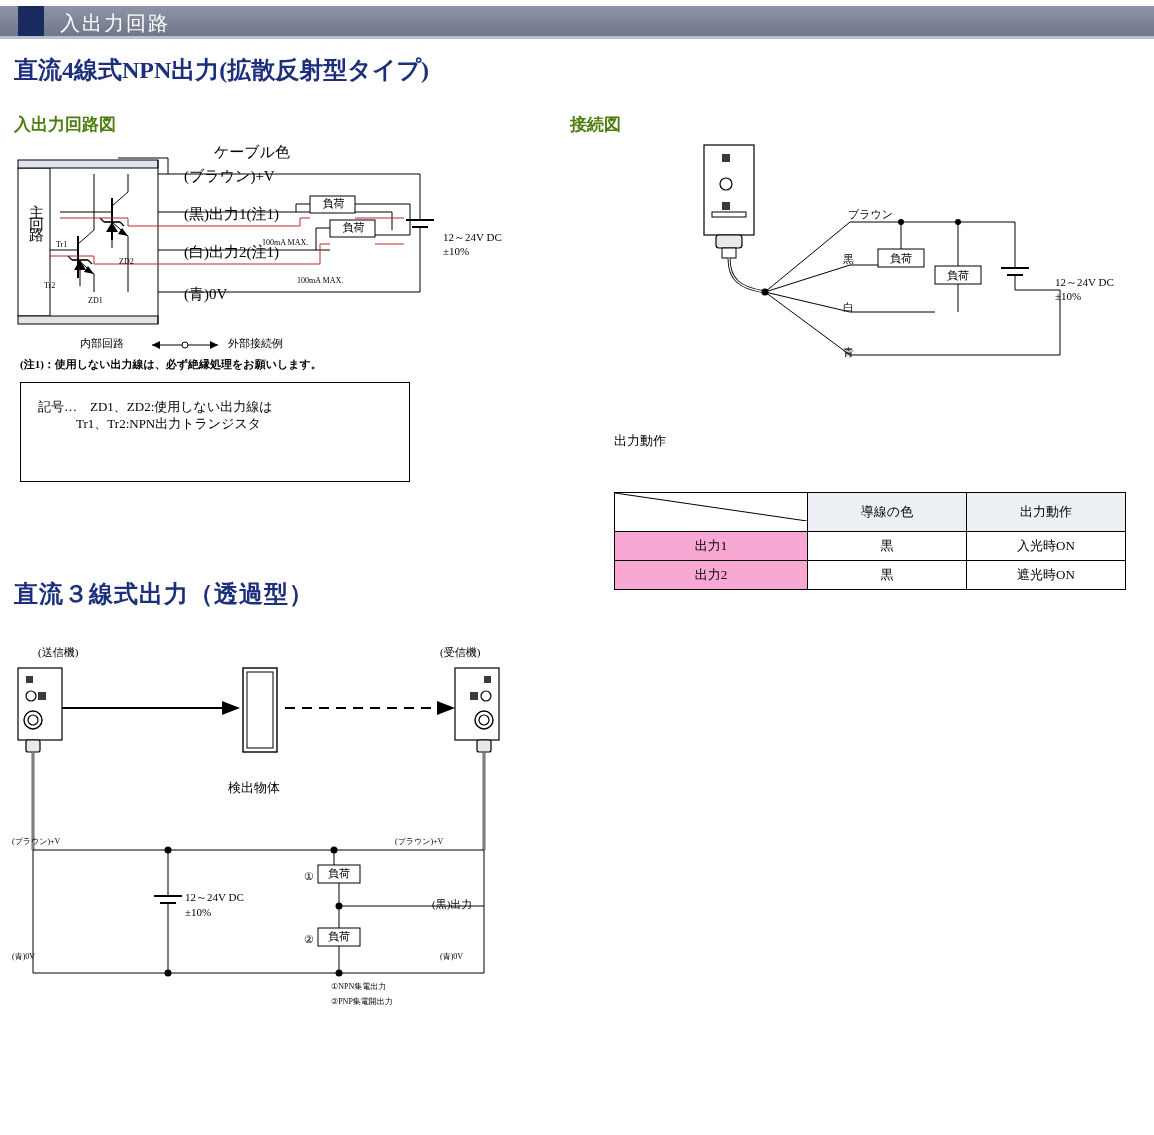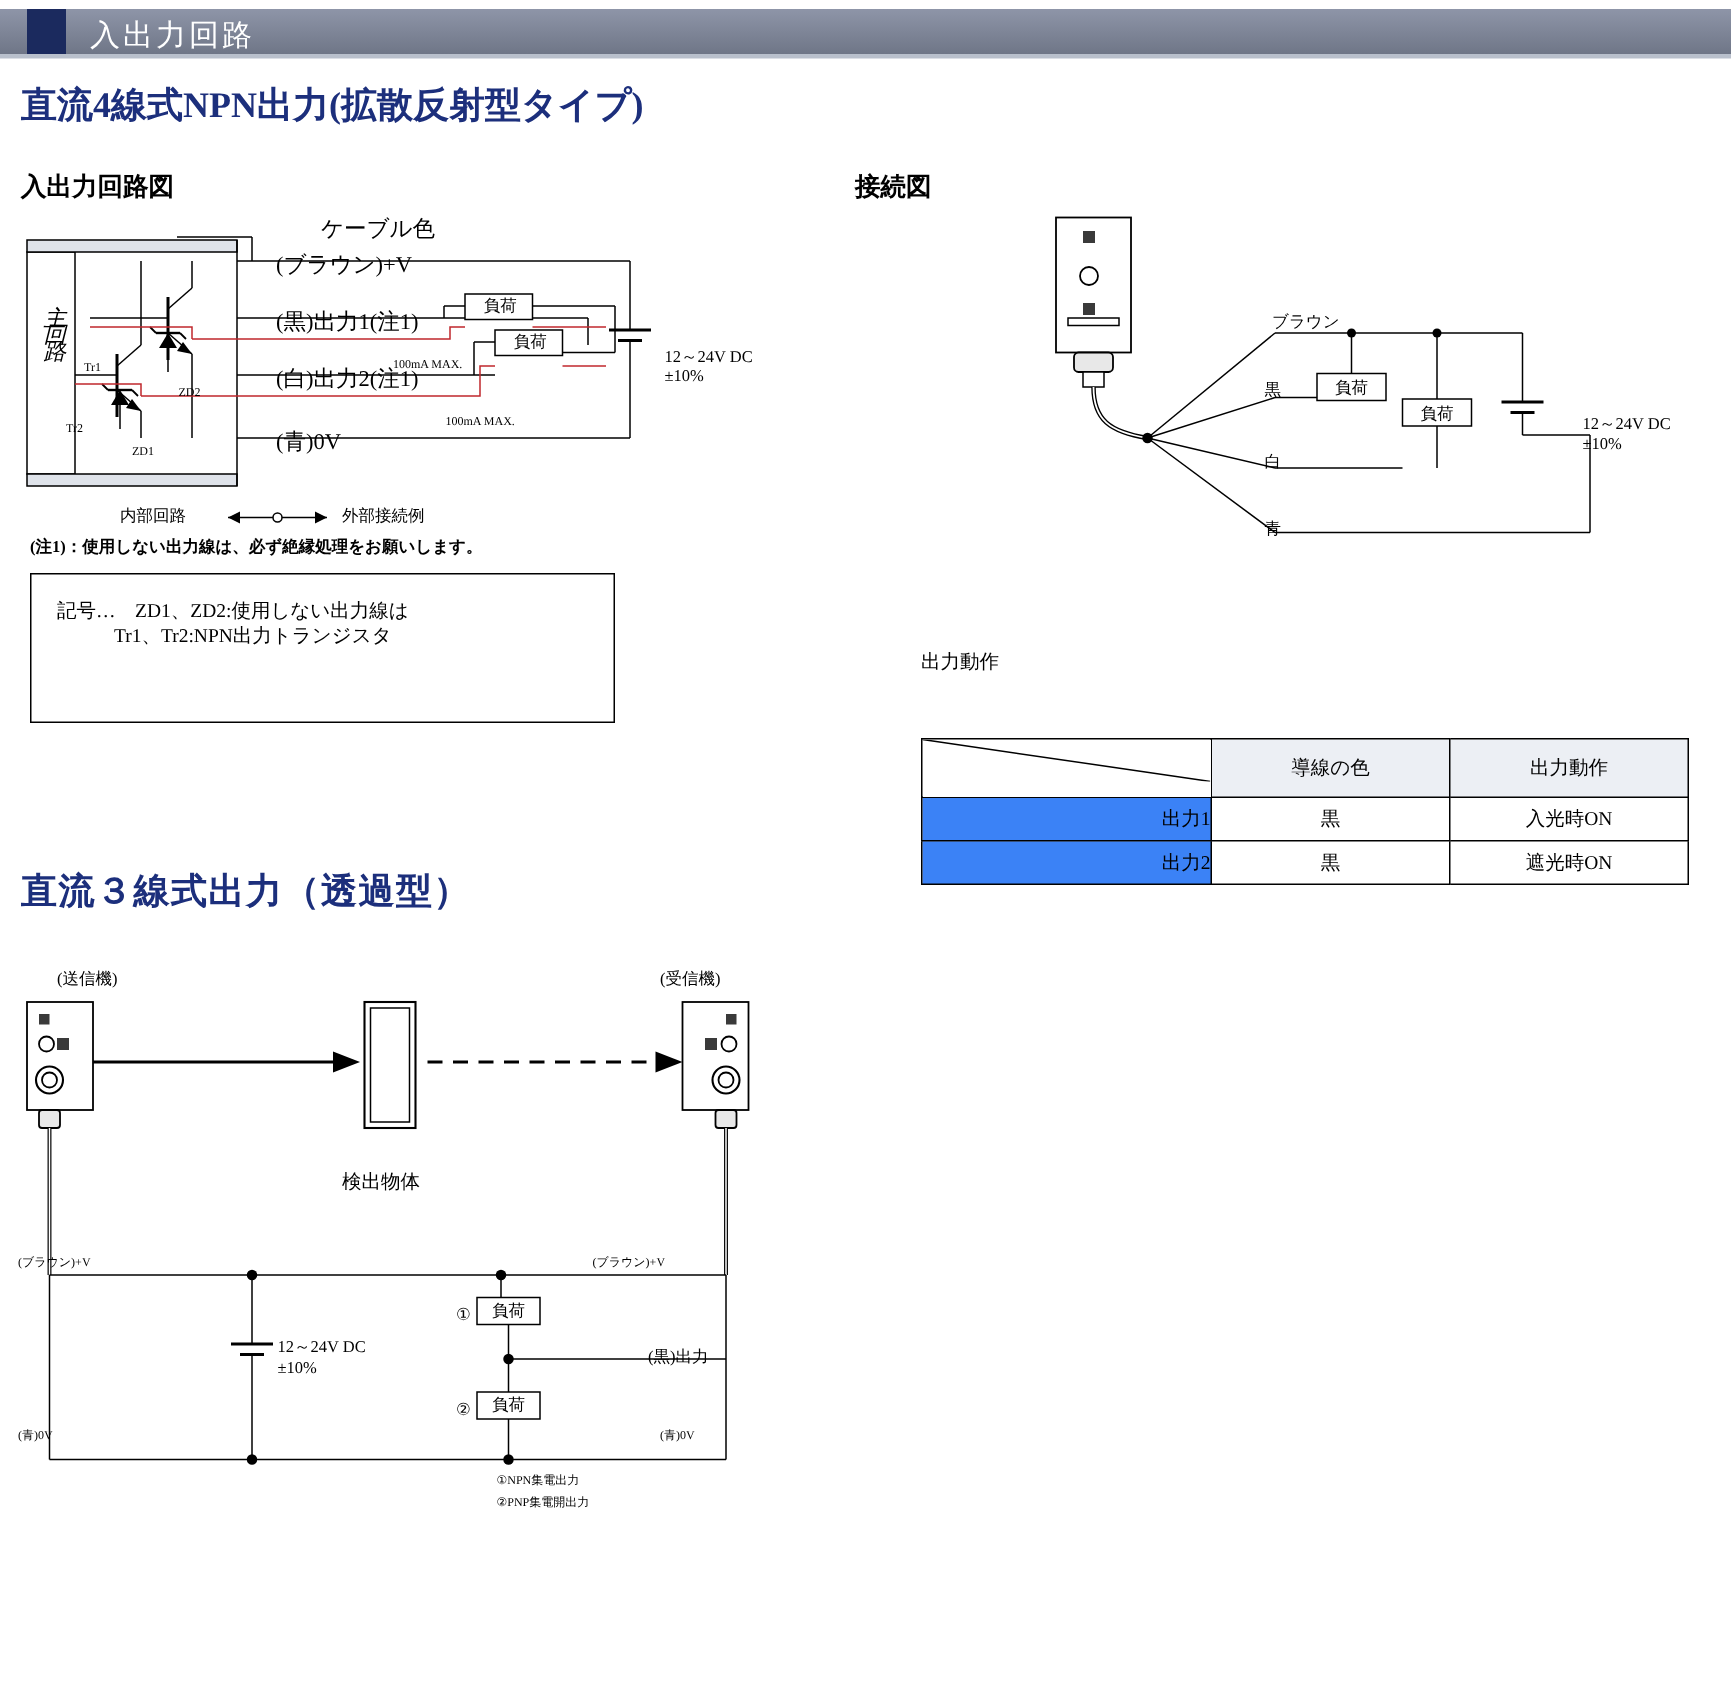--- a/index.html
+++ b/index.html
@@ -26,35 +26,35 @@
     font-size:20px;color:#ffffff;letter-spacing:2px;
     font-family:"Liberation Serif", serif;
   }
   #header-underline{left:0;top:36px;width:1154px;height:3px;background:#b9c0cc;}
 
   
   .sect-title{
     font-size:24px;font-weight:bold;color:#1c2f7c;
     font-family:"Liberation Serif", serif;
   }
-  .sub-title{font-size:17px;font-weight:bold;color:#000000;}
+  .sub-title{font-size:17px;font-weight:bold;color:#4d7c0f;}
   .lbl{font-size:11px;}
   .lbl-s{font-size:15px;}
   .lbl-xs{font-size:8px;}
   .lbl-m{font-size:13px;}
   .box-o{border:1px solid #000;background:#fff;}
 
   
   #op-table{border-collapse:collapse;font-size:13px;margin-top:40px;}
   #op-table td,#op-table th{
     border:1px solid #000;text-align:center;padding:5px 0;
     font-weight:normal;font-family:"Liberation Serif",serif;
   }
   #op-table thead td{background:#eceff4;}
-  #op-table tbody td:first-child{background:#3b82f6;text-align:right;}
+  #op-table tbody td:first-child{background:#f9a8d4;}
   .diag-cell{position:relative;overflow:hidden;background:#fff !important;}
   .diag-cell svg{position:absolute;left:0;top:0;}
 </style>
 </head>
 <body>
 
 <div class="abs" id="header-bar"></div>
 <div class="abs" id="header-accent"></div>
 <div class="abs" id="header-title">入出力回路</div>
 <div class="abs" id="header-underline"></div>
@@ -138,21 +138,21 @@
     <line x1="375" y1="104" x2="404" y2="104" stroke="#c0272d" stroke-width="1"></line>
 
     <line x1="152" y1="205" x2="218" y2="205" stroke="#000" stroke-width="1"></line>
     <polygon points="152,205 160,201 160,209" fill="#000"></polygon>
     <polygon points="218,205 210,201 210,209" fill="#000"></polygon>
     <circle cx="185" cy="205" r="3" fill="#fff" stroke="#000" stroke-width="1"></circle>
   </svg>
 </div>
 
 <div class="abs lbl-s" style="left:214px;top:143px;">ケーブル色</div>
-<div class="abs lbl-s" style="left:29px;top:208px;width:14px;line-height:11px;text-align:right;font-style:italic;">主回路</div>
+<div class="abs lbl-s" style="left:29px;top:208px;width:14px;line-height:11px;text-align:right;">主回路</div>
 <div class="abs lbl-s" style="left:184px;top:167px;">(ブラウン)+V</div>
 <div class="abs lbl-s" style="left:184px;top:205px;">(黒)出力1(注1)</div>
 <div class="abs lbl-s" style="left:184px;top:243px;">(白)出力2(注1)</div>
 <div class="abs lbl-s" style="left:184px;top:285px;">(青)0V</div>
 <div class="abs lbl-xs" style="left:262px;top:238px;">100mA MAX.</div>
 <div class="abs lbl-xs" style="left:297px;top:276px;">100mA MAX.</div>
 <div class="abs" style="left:311px;top:196px;width:45px;text-align:center;font-size:11px;">負荷</div>
 <div class="abs" style="left:331px;top:220px;width:45px;text-align:center;font-size:11px;">負荷</div>
 <div class="abs lbl" style="left:443px;top:230px;">12～24V DC</div>
 <div class="abs lbl" style="left:443px;top:245px;">±10%</div>

